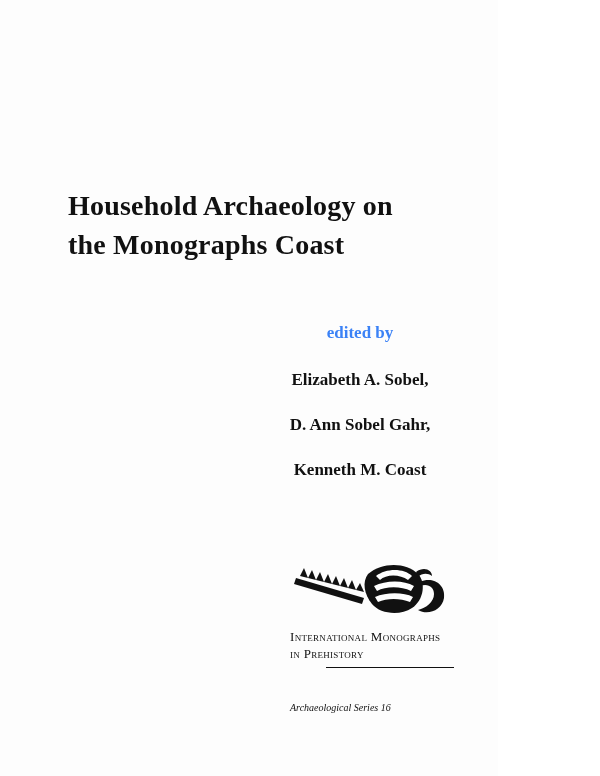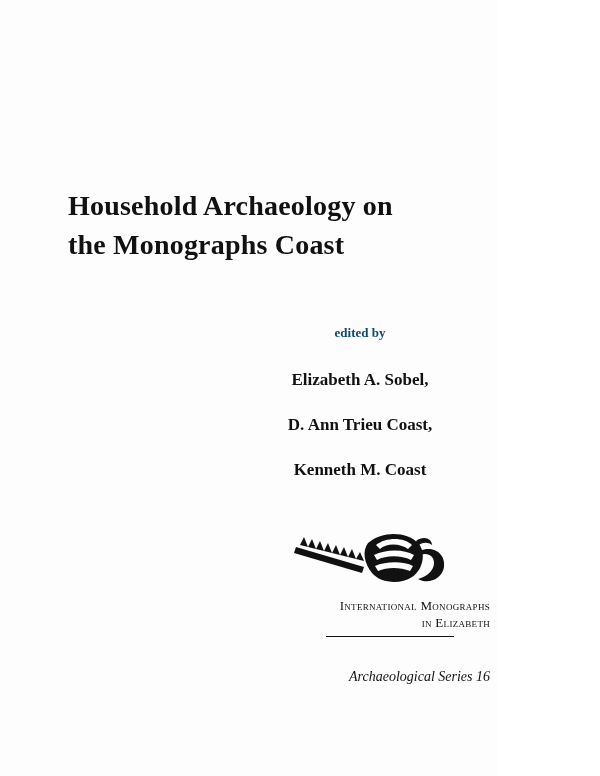--- a/index.html
+++ b/index.html
@@ -45,41 +45,41 @@
   .editors-block {
     position: absolute;
     left: 200px;
     top: 320px;
     width: 320px;
     text-align: center;
   }
   .edited-by {
     font-family: "Liberation Serif", serif;
     font-weight: bold;
-    font-size: 13px;
+    font-size: 17px;
     line-height: 26px;
-    color: #0c4a6e;
+    color: #3b82f6;
     margin-bottom: 12px;
   }
   .editor-name {
     font-family: "Liberation Serif", serif;
     font-weight: bold;
     font-size: 17px;
     line-height: 22px;
     color: #111111;
     margin-top: 23px;
   }
 
   
   .imprint-block {
     position: absolute;
     left: 290px;
-    top: 523px;
+    top: 554px;
     width: 200px;
-    text-align: right;
+    text-align: left;
   }
   .logo-wrap {
     width: 200px;
     height: 68px;
     display: block;
     margin: 0 auto 6px auto;
   }
   .imprint-line {
     font-family: "Liberation Serif", serif;
     font-size: 13px;
@@ -92,40 +92,40 @@
   }
   .imprint-rule {
     width: 128px;
     height: 1px;
     background: #111111;
     margin: 5px auto 5px auto;
   }
   .series-line {
     font-family: "Liberation Serif", serif;
     font-style: italic;
-    font-size: 14px;
+    font-size: 10px;
     line-height: 16px;
     color: #111111;
     margin-top: 32px;
   }
 </style>
 </head>
 <body>
 
 <div class="page">
 
   <div class="title-block">
     <div class="title-line">Household Archaeology on</div>
     <div class="title-line">the Monographs Coast</div>
   </div>
 
   <div class="editors-block">
     <div class="edited-by">edited by</div>
     <div class="editor-name">Elizabeth A. Sobel,</div>
-    <div class="editor-name">D. Ann Trieu Coast,</div>
+    <div class="editor-name">D. Ann Sobel Gahr,</div>
     <div class="editor-name">Kenneth M. Coast</div>
   </div>
 
   <div class="imprint-block">
 
     <span class="logo-wrap">
       <svg width="200" height="68" viewBox="0 0 200 68" xmlns="http://www.w3.org/2000/svg">
 
         <g fill="#111111">
           <path d="M6 24 L74 44 L72 50 L4 30 Z"></path>
@@ -149,18 +149,18 @@
         </g>
 
         <g fill="#111111">
           <path d="M130 28 C142 22, 156 30, 154 44 C152 56, 138 62, 128 56 C136 54, 144 48, 144 40 C144 33, 138 29, 130 32 Z"></path>
           <path d="M126 18 C134 12, 142 16, 142 22 C138 19, 132 19, 128 23 Z"></path>
         </g>
       </svg>
     </span>
 
     <div class="imprint-line smallcaps">International Monographs</div>
-    <div class="imprint-line smallcaps">in Elizabeth</div>
+    <div class="imprint-line smallcaps">in Prehistory</div>
     <div class="imprint-rule"></div>
     <div class="series-line">Archaeological Series 16</div>
   </div>
 
 </div>
 
 </body></html>

